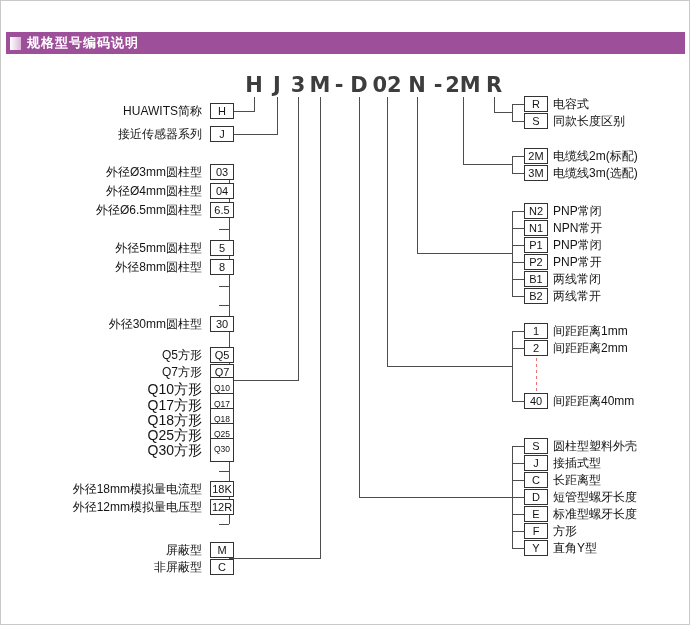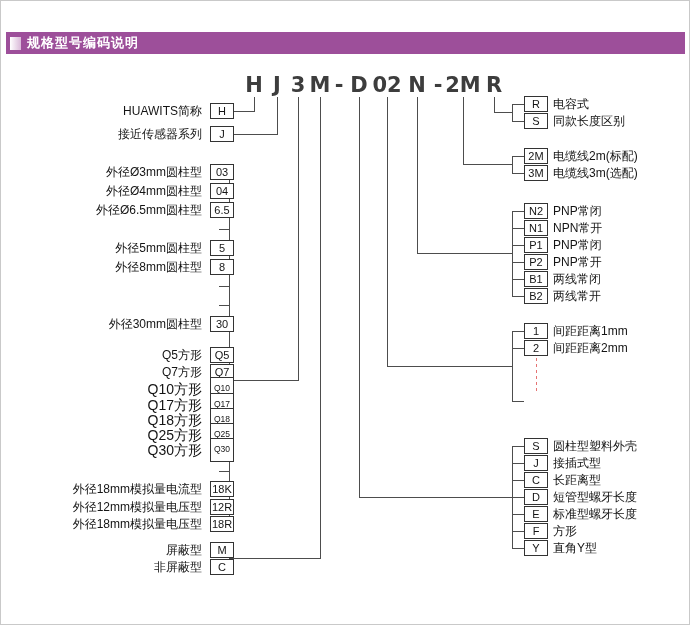--- a/index.html
+++ b/index.html
@@ -168,24 +168,20 @@
       <span class="lbox">Q30</span>
     </div>
   <div class="lrow" style="top:480px">
       <span class="llbl">外径18mm模拟量电流型</span>
       <span class="lbox">18K</span>
     </div>
   <div class="lrow" style="top:498px">
       <span class="llbl">外径12mm模拟量电压型</span>
       <span class="lbox">12R</span>
     </div>
-  <div class="lrow" style="top:515px">
-      <span class="llbl">外径18mm模拟量电压型</span>
-      <span class="lbox">18R</span>
-    </div>
   <div class="lrow" style="top:541px">
       <span class="llbl">屏蔽型</span>
       <span class="lbox">M</span>
     </div>
   <div class="lrow" style="top:558px">
       <span class="llbl">非屏蔽型</span>
       <span class="lbox">C</span>
     </div>
 
   <div class="rrow" style="top:95px">
@@ -229,20 +225,24 @@
       <span class="rlbl">两线常开</span>
     </div>
   <div class="rrow" style="top:322px">
       <span class="rbox">1</span>
       <span class="rlbl">间距距离1mm</span>
     </div>
   <div class="rrow" style="top:339px">
       <span class="rbox">2</span>
       <span class="rlbl">间距距离2mm</span>
     </div>
+  <div class="rrow" style="top:392px">
+      <span class="rbox">40</span>
+      <span class="rlbl">间距距离40mm</span>
+    </div>
   <div class="rrow" style="top:437px">
       <span class="rbox">S</span>
       <span class="rlbl">圆柱型塑料外壳</span>
     </div>
   <div class="rrow" style="top:454px">
       <span class="rbox">J</span>
       <span class="rlbl">接插式型</span>
     </div>
   <div class="rrow" style="top:471px">
       <span class="rbox">C</span>

